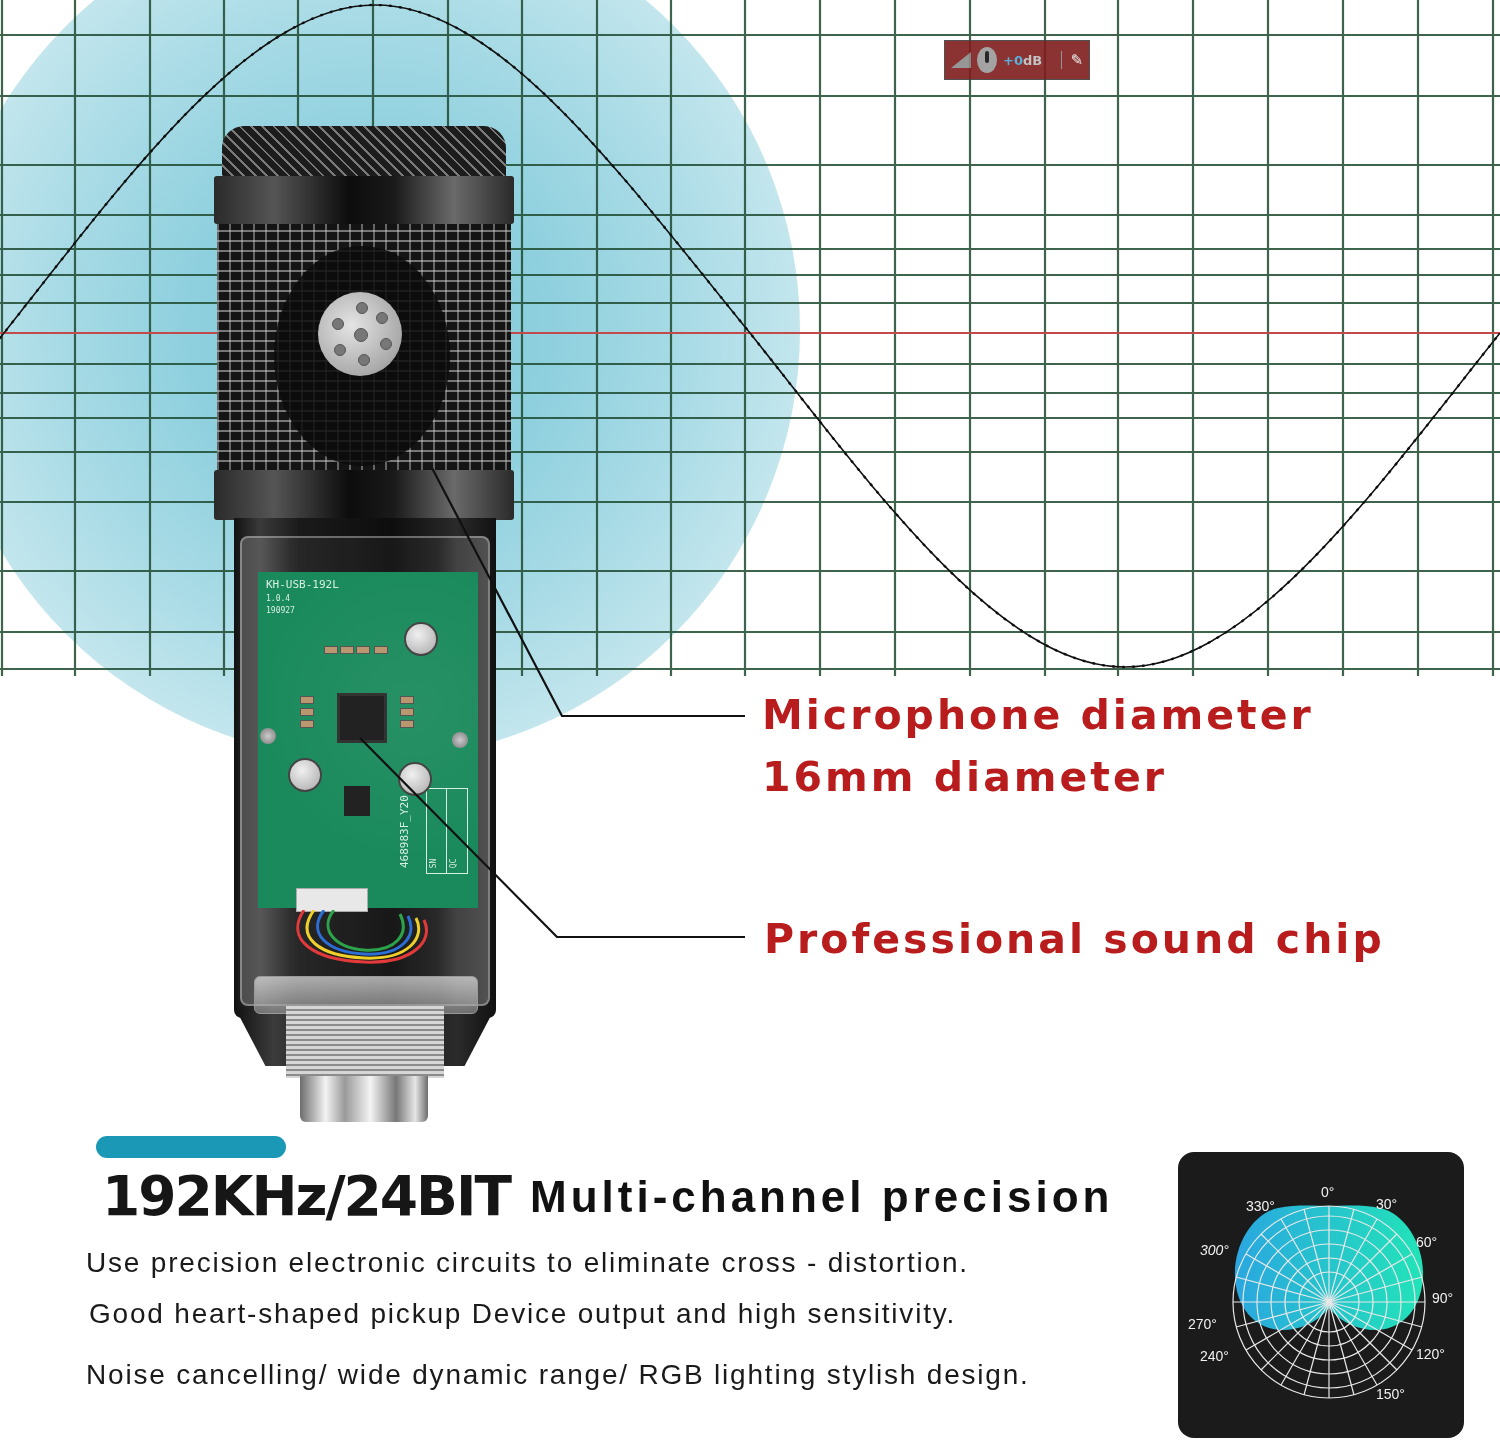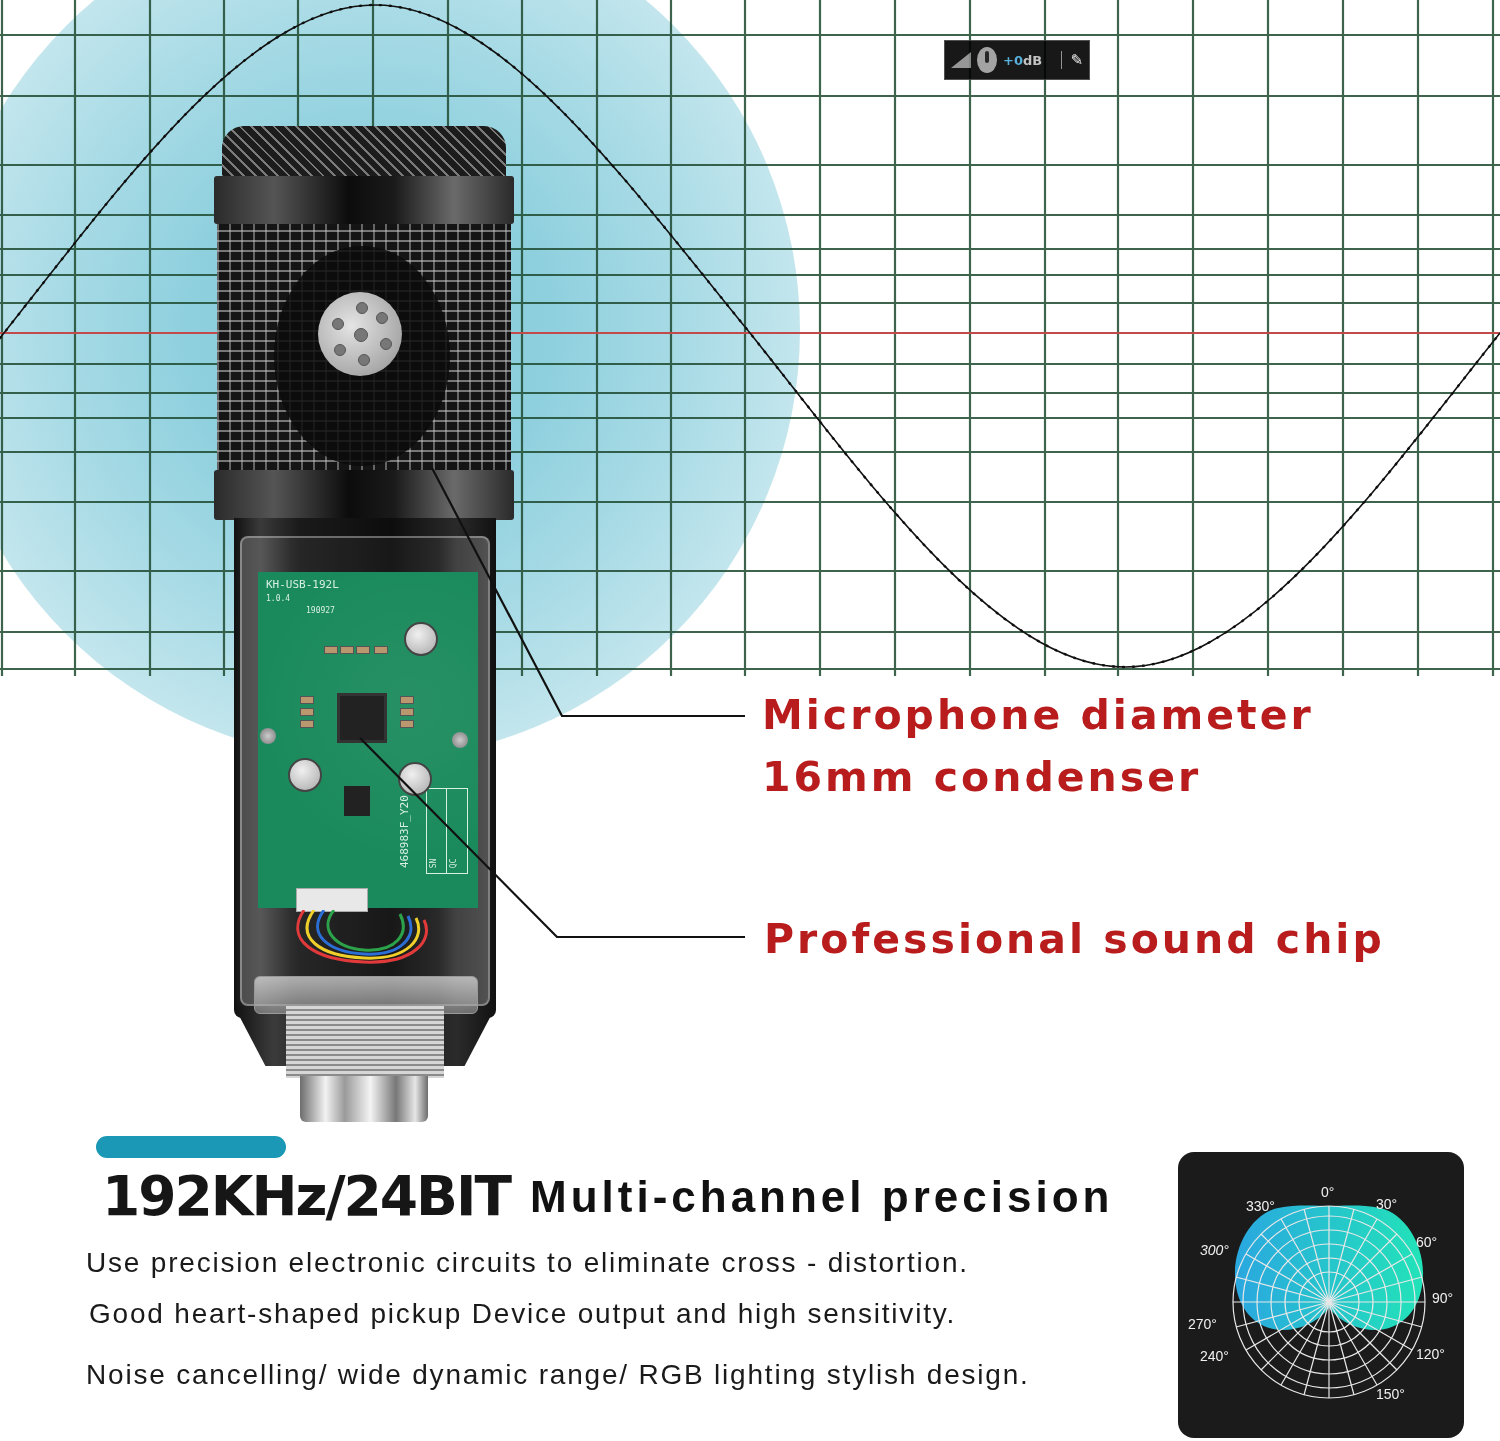--- a/index.html
+++ b/index.html
@@ -1,21 +1,21 @@
 <!DOCTYPE html>
 <html><head>
 <meta charset="utf-8">
 <style>
   html, body { margin:0; padding:0; }
   body { width:1500px; height:1441px; position:relative; overflow:hidden; background:#ffffff; font-family:"DejaVu Sans", sans-serif; }
   .abs { position:absolute; }
   #glow { left:-60px; top:-100px; width:860px; height:860px; border-radius:50%;
     background: radial-gradient(circle at 50% 50%, #7ec7d6 0%, #8fd0de 30%, #a6dae5 50%, #bfe4ec 68%, #d6eff4 82%, rgba(230,245,248,0) 100%); }
   #grid-svg { left:0; top:0; }
-  #toolbar { left:944px; top:40px; width:146px; height:40px; background:#000000; border:1px solid #3f3f3f; box-sizing:border-box; display:flex; align-items:center; padding:0 6px; gap:6px; opacity:.9; }
+  #toolbar { left:944px; top:40px; width:146px; height:40px; background:#7f1d1d; border:1px solid #3f3f3f; box-sizing:border-box; display:flex; align-items:center; padding:0 6px; gap:6px; opacity:.9; }
   #toolbar .ramp { width:20px; height:16px; }
   #toolbar .knob { width:20px; height:26px; border-radius:50%; background:#9a9a9a; position:relative; }
   #toolbar .knob::after { content:""; position:absolute; left:8px; top:4px; width:4px; height:12px; background:#111; border-radius:2px; }
   #toolbar .val { color:#47a9d8; font-size:13px; font-weight:bold; }
   #toolbar .val .unit { color:#bdbdbd; }
   #toolbar .pin { margin-left:auto; color:#e8e8e8; font-size:15px; border-left:1px solid #888; padding-left:8px; }
 
   
   #mic { left:214px; top:126px; width:300px; height:1000px; }
   .mesh-top { position:absolute; left:8px; top:0; width:284px; height:56px; border-radius:22px 22px 0 0;
@@ -146,21 +146,21 @@
     <i style="left:16px;top:52px;"></i>
     <i style="left:14px;top:26px;"></i>
   </div>
   <div class="ring r1"></div>
   <div class="ring r2"></div>
   <div class="body-lower"></div>
   <div class="clear-case"></div>
   <div class="pcb">
     <div class="pcb-label" style="left:8px;top:6px;font-size:11px;">KH-USB-192L</div>
     <div class="pcb-label" style="left:8px;top:22px;font-size:8px;">1.0.4</div>
-    <div class="pcb-label" style="left:8px;top:34px;font-size:8px;margin-left:40px;">190927</div>
+    <div class="pcb-label" style="left:8px;top:34px;font-size:8px;">190927</div>
     <div class="pcb-label" style="left:140px;top:296px;font-size:11px;transform:rotate(-90deg);transform-origin:left top;">468983F_Y20</div>
     <div style="position:absolute;left:168px;top:216px;width:40px;height:84px;border:1px solid #d8efe4;">
       <div style="position:absolute;left:19px;top:0;width:1px;height:84px;background:#d8efe4;"></div>
       <span class="pcb-label" style="left:2px;top:70px;font-size:8px;transform:rotate(-90deg);">SN</span>
       <span class="pcb-label" style="left:22px;top:70px;font-size:8px;transform:rotate(-90deg);">QC</span>
     </div>
   </div>
   <div class="chip"></div>
   <div class="chip2"></div>
   <div class="cap" style="left:190px;top:496px;"></div>
@@ -191,21 +191,21 @@
   <div class="xlr"></div>
 </div>
 
 <svg id="callouts" class="abs" width="1500" height="1000">
   <polyline points="432,468 562,716 745,716" fill="none" stroke="#111" stroke-width="2.2"></polyline>
   <polyline points="360,738 557,937 745,937" fill="none" stroke="#111" stroke-width="2.2"></polyline>
 </svg>
 
 <div id="callout1" class="callout-text">
   <div>Microphone diameter</div>
-  <div>16mm condenser</div>
+  <div>16mm diameter</div>
 </div>
 <div id="callout2" class="callout-text">
   <div>Professional sound chip</div>
 </div>
 
 <div id="accent-bar" class="abs"></div>
 <div id="spec-main" class="abs">192KHz/24BIT</div>
 <div id="spec-sub" class="abs">Multi-channel precision</div>
 <div id="feat0" class="feat">Use precision electronic circuits to eliminate cross - distortion.</div>
 <div id="feat1" class="feat">Good heart-shaped pickup Device output and high sensitivity.</div>

